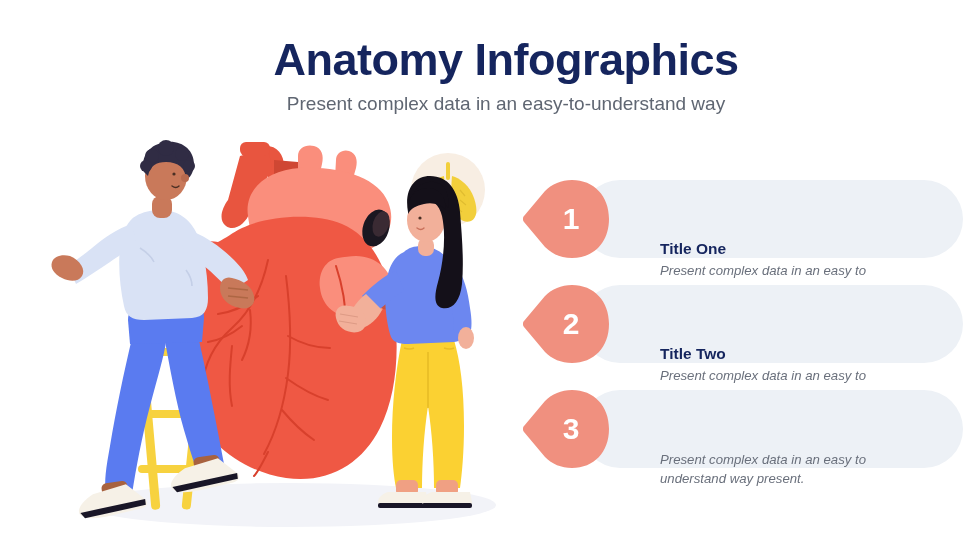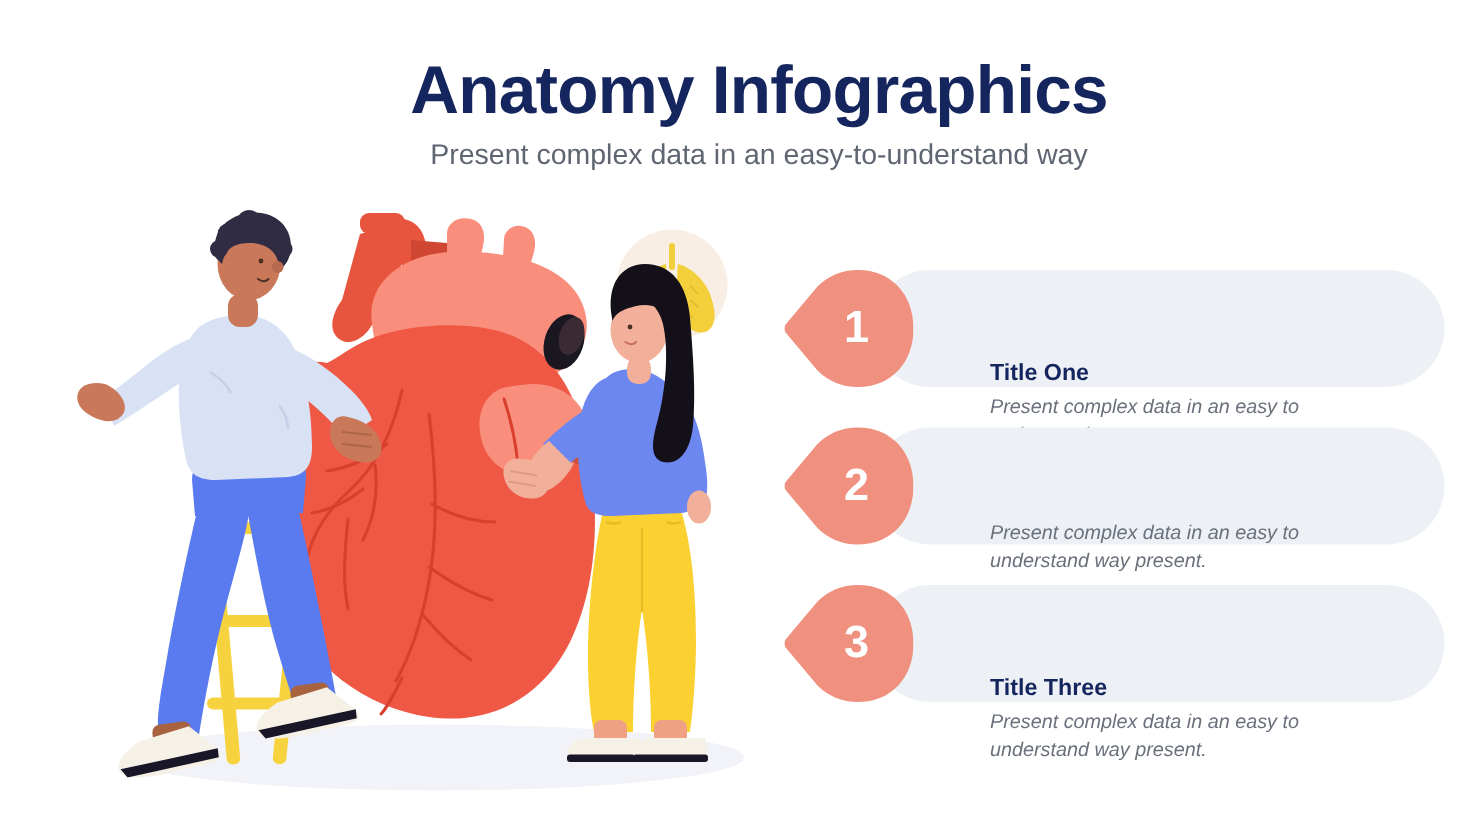--- a/index.html
+++ b/index.html
@@ -310,32 +310,32 @@
 
     <div class="item-row">
       <div class="item-pill"></div>
       <div class="item-badge">
         <svg width="86" height="86" viewBox="0 0 86 86" xmlns="http://www.w3.org/2000/svg">
           <path d="M49 4 C71 4 86 20 86 43 C86 66 71 82 49 82 C38 82 29 78 22 71 L1 46 C-0.5 44.5 -0.5 41.5 1 40 L22 15 C29 8 38 4 49 4 Z" fill="#f0907f"></path>
         </svg>
         <div class="badge-number">2</div>
       </div>
       <div class="item-text">
+        <div class="item-title">Title Two</div>
         <div class="item-desc">Present complex data in an easy to understand way present.</div>
       </div>
     </div>
 
     <div class="item-row">
       <div class="item-pill"></div>
       <div class="item-badge">
         <svg width="86" height="86" viewBox="0 0 86 86" xmlns="http://www.w3.org/2000/svg">
           <path d="M49 4 C71 4 86 20 86 43 C86 66 71 82 49 82 C38 82 29 78 22 71 L1 46 C-0.5 44.5 -0.5 41.5 1 40 L22 15 C29 8 38 4 49 4 Z" fill="#f0907f"></path>
         </svg>
         <div class="badge-number">3</div>
       </div>
       <div class="item-text">
-        <div class="item-title">Title Three</div>
         <div class="item-desc">Present complex data in an easy to understand way present.</div>
       </div>
     </div>
 
   </div>
 </div>
 
 </body></html>

